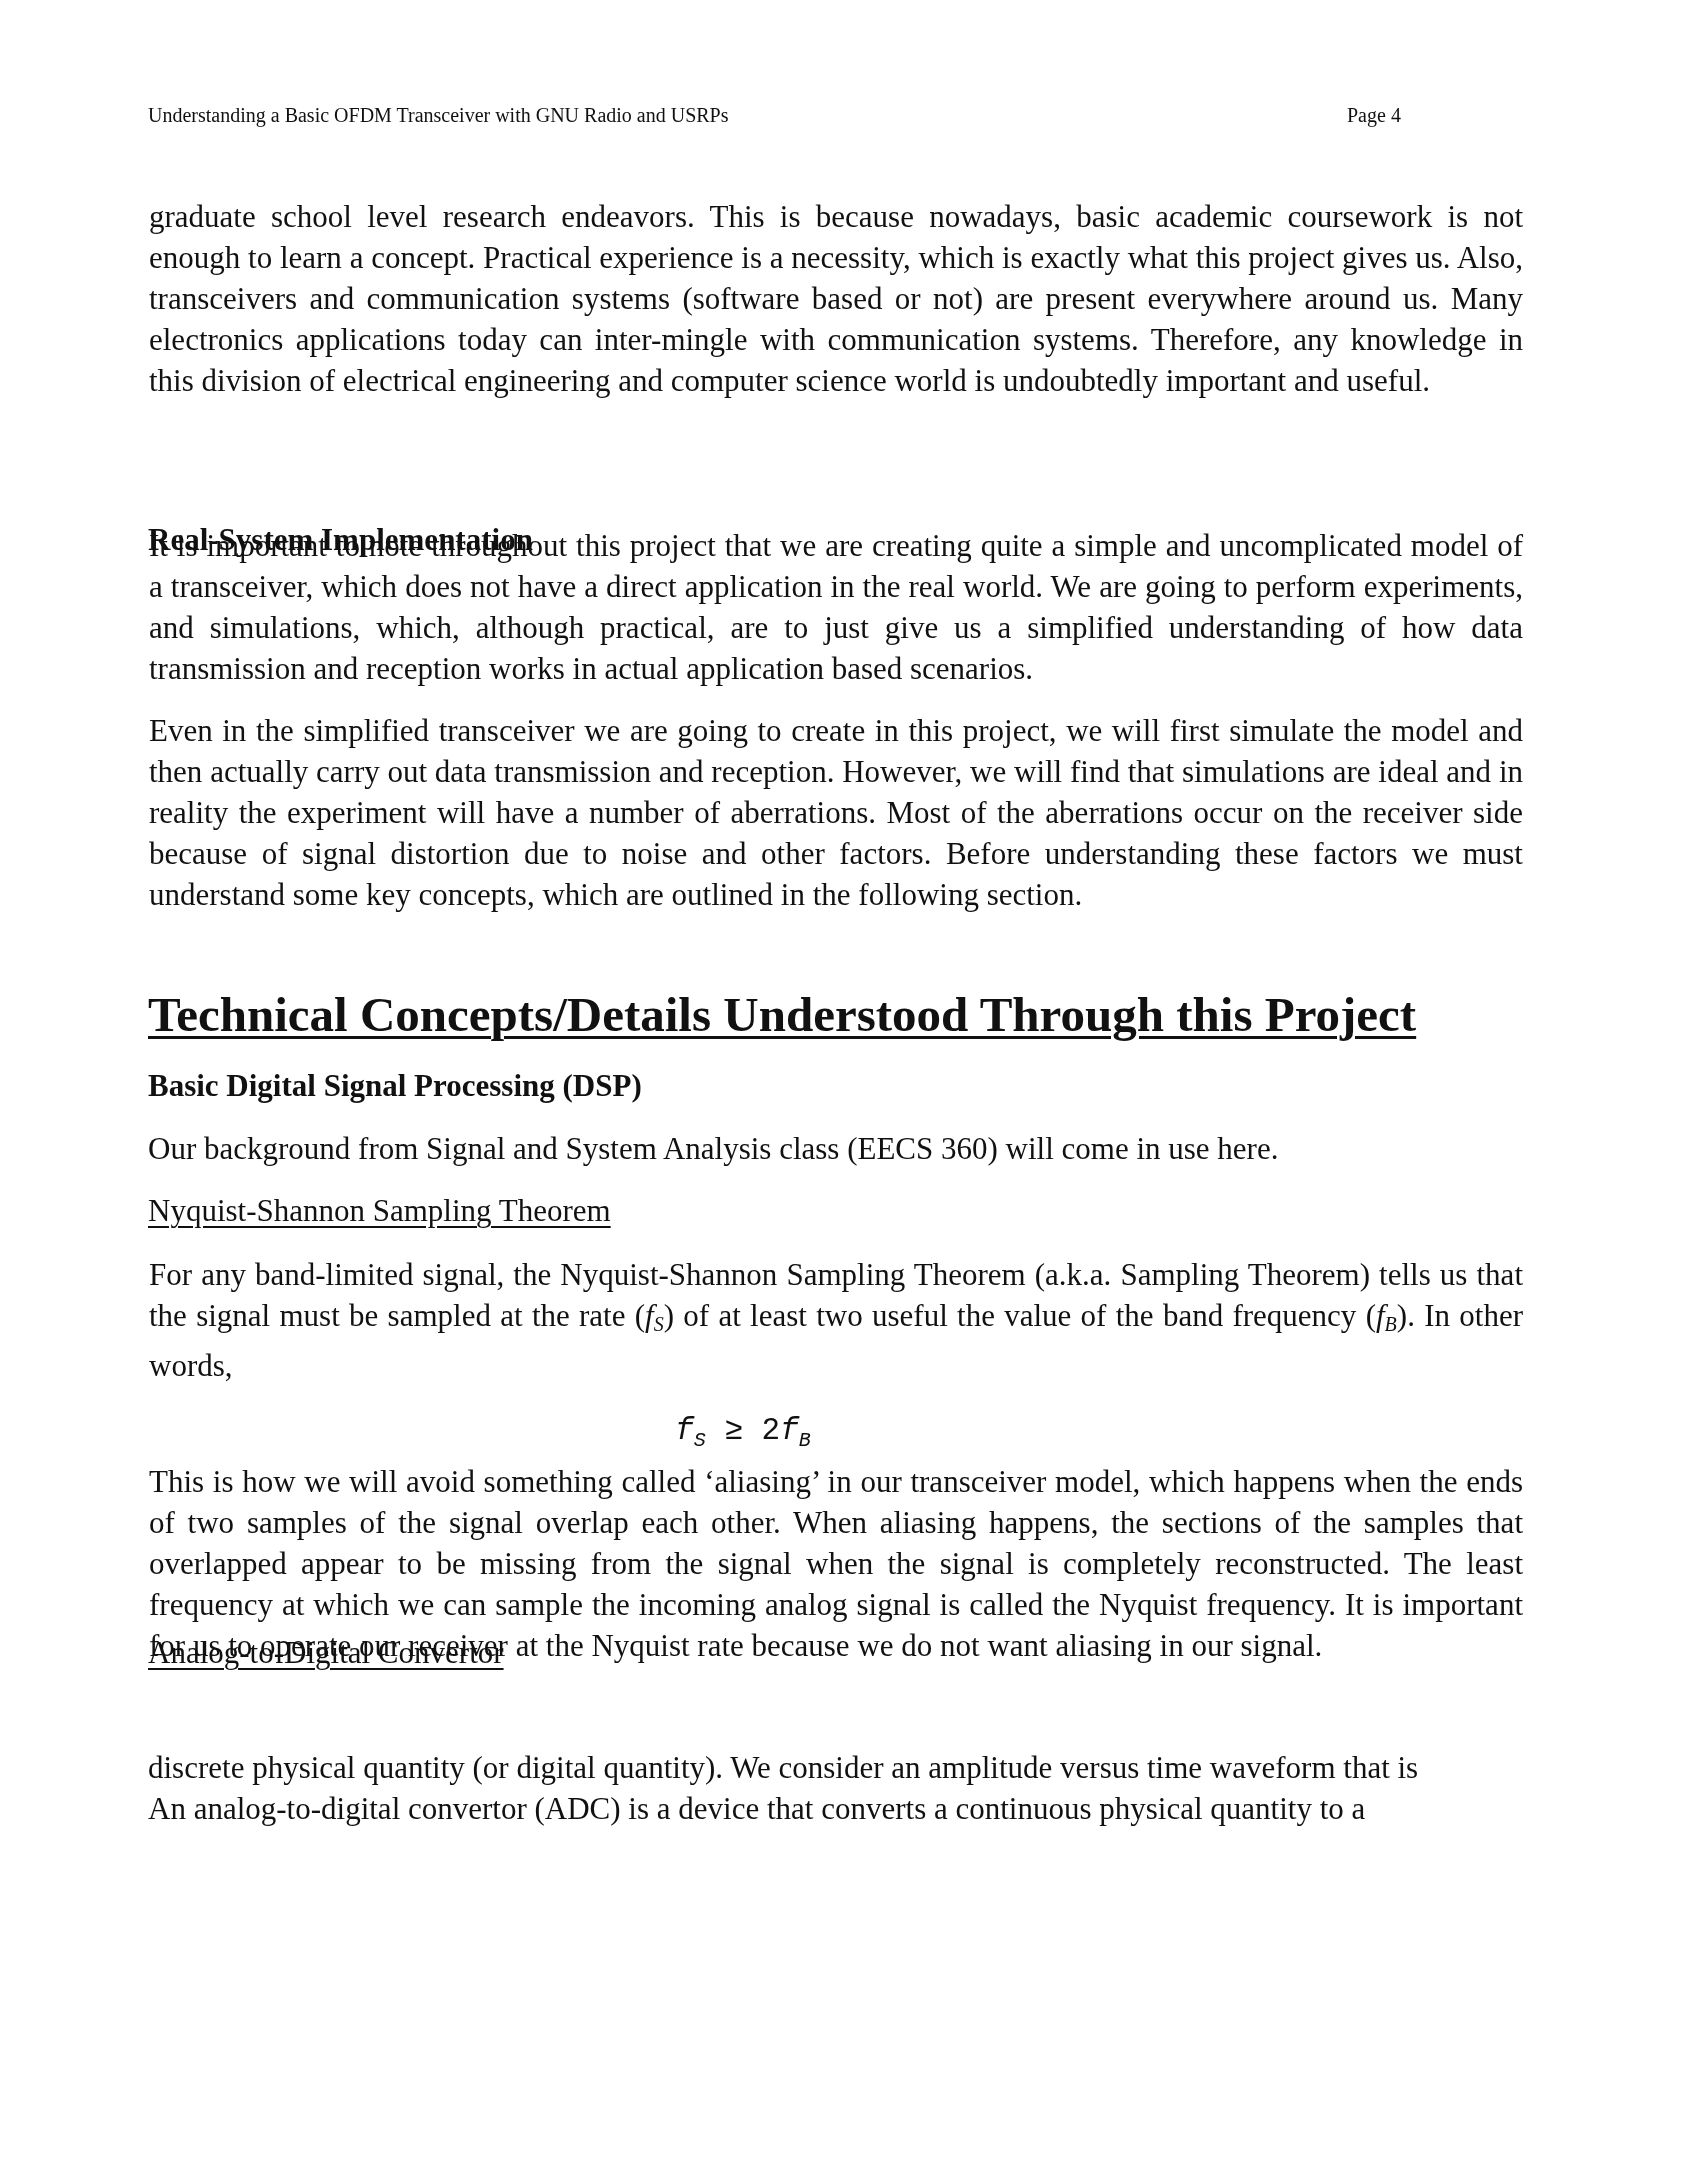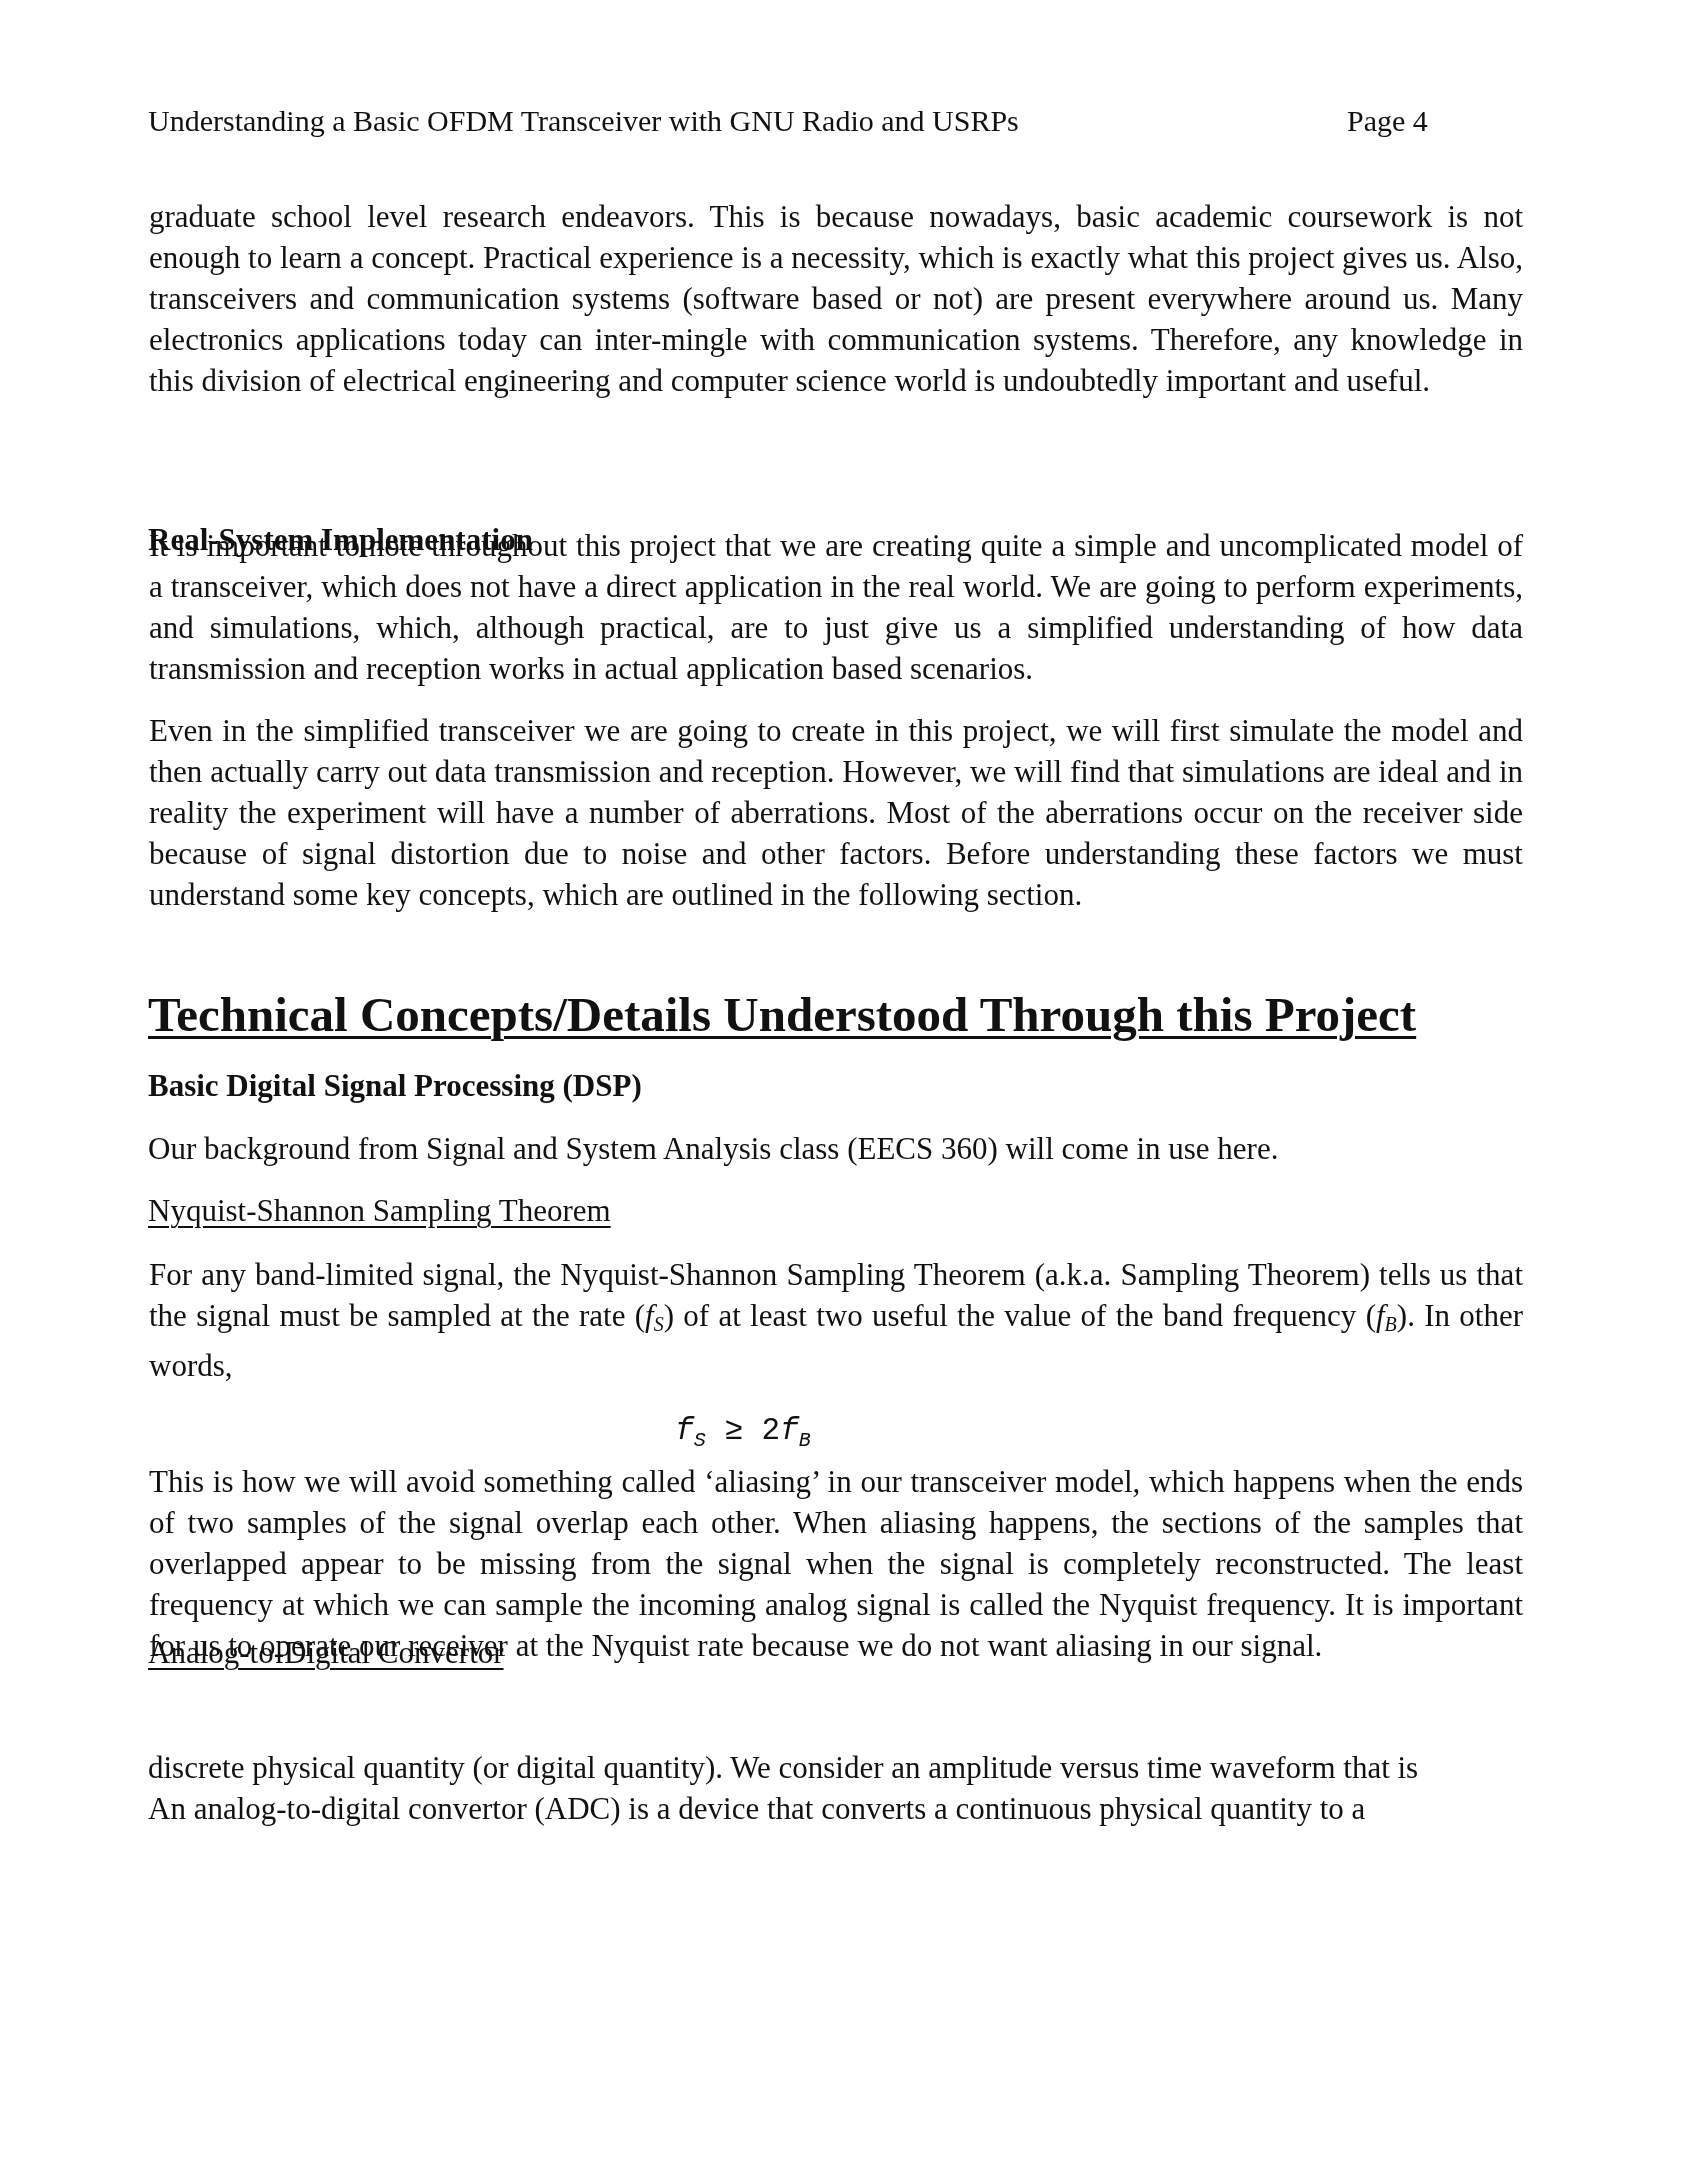--- a/index.html
+++ b/index.html
@@ -2,22 +2,22 @@
 <html style="font-size:13px"><head>
   <meta charset="utf-8">
   <style>
     html, body { margin: 0; padding: 0; background: #ffffff; }
     body {
       width: 1687px; height: 2183px; position: relative; overflow: hidden;
       font-family: "Liberation Serif", "DejaVu Serif", serif;
       color: #111111;
     }
     .page-header {
-      position: absolute; top: 103px; left: 148px; width: 1285px;
-      font-size: 30px; line-height: 36px;
+      position: absolute; top: 97px; left: 148px; width: 1285px;
+      font-size: 20px; line-height: 36px;
     }
     .page-header .page-num { position: absolute; left: 1199px; top: 0; white-space: nowrap; }
     .para { text-align: justify; margin: 1px; }
     .block { position: absolute; left: 148px; width: 1376px; font-size: 31px; line-height: 41px; }
     .bold-head { font-weight: bold; }
     .section-title { font-weight: bold; font-size: 49px; text-decoration: underline; text-decoration-thickness: 2.5px; text-underline-offset: 5px; }
     .sub-u { text-decoration: underline; text-decoration-thickness: 1.6px; text-underline-offset: 5px; }
     .formula {
       position: absolute; top: 1410px; left: 0; width: 1486px; text-align: center;
       font-family: Liberation Mono, monospace; font-size: 31px; line-height: 41px;

